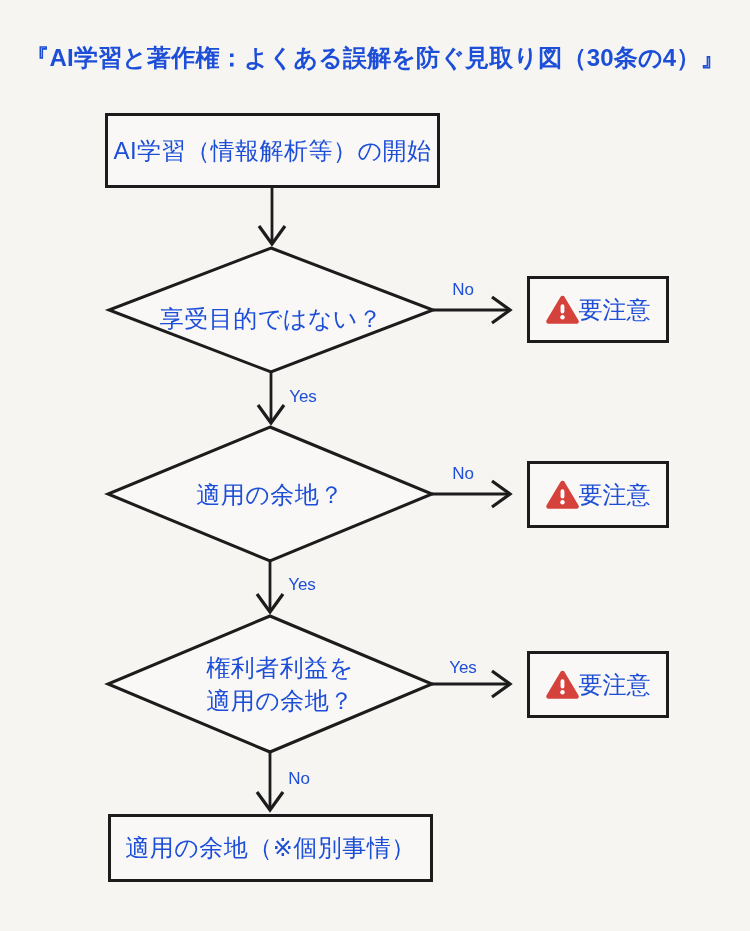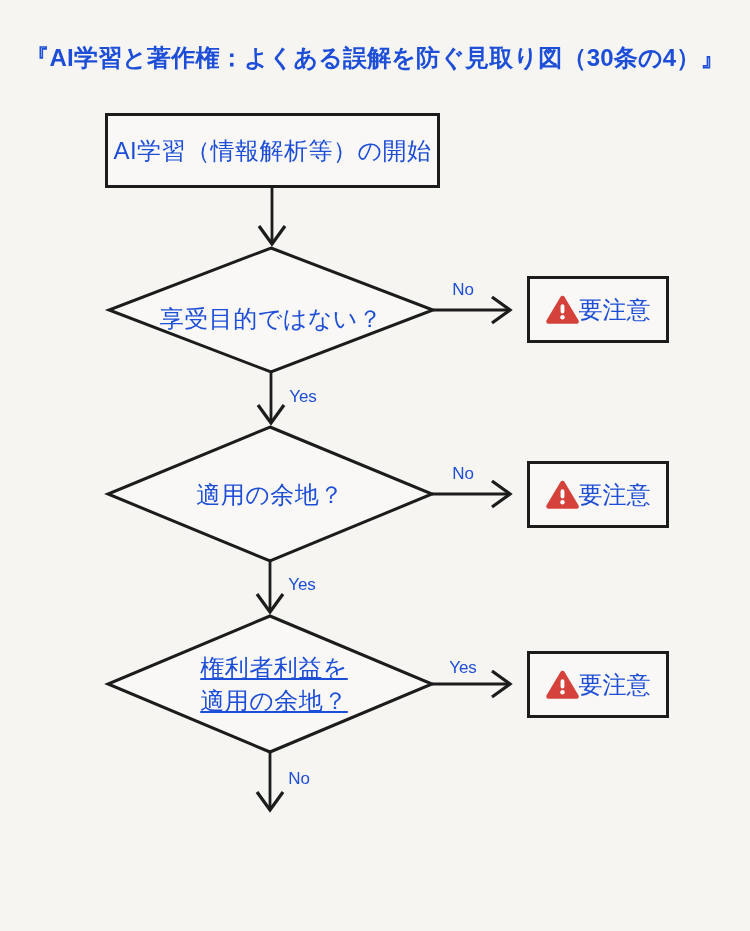--- a/index.html
+++ b/index.html
@@ -107,21 +107,21 @@
     <polygon points="270,427 432,494 270,561 108,494" fill="#f9f8f6" stroke="#1c1c1c" stroke-width="3"></polygon>
     <polygon points="270,616 432,684 270,752 108,684" fill="#f9f8f6" stroke="#1c1c1c" stroke-width="3"></polygon>
   </svg>
 
   <div class="node-box start-box">
     <span>AI学習（情報解析等）の開始</span>
   </div>
 
   <div class="dlabel" style="left:271px; top:318px;">享受目的ではない？</div>
   <div class="dlabel" style="left:270px; top:494px;">適用の余地？</div>
-  <div class="dlabel" style="left:274px; top:684px;text-decoration:underline;">
+  <div class="dlabel" style="left:280px; top:684px;">
     <span>権利者利益を</span><br>
     <span>適用の余地？</span>
   </div>
 
   <div class="elabel" style="left:463px; top:290px;">No</div>
   <div class="elabel" style="left:303px; top:397px;">Yes</div>
   <div class="elabel" style="left:463px; top:474px;">No</div>
   <div class="elabel" style="left:302px; top:585px;">Yes</div>
   <div class="elabel" style="left:463px; top:668px;">Yes</div>
   <div class="elabel" style="left:299px; top:779px;">No</div>
@@ -146,14 +146,17 @@
 
   <div class="warn-box warn-3">
     <svg width="33" height="30" viewBox="0 0 33 30">
       <polygon points="16.5,3 30.5,26.5 2.5,26.5" fill="#d5423c" stroke="#d5423c" stroke-width="4.5" stroke-linejoin="round"></polygon>
       <rect x="14.6" y="9.2" width="3.8" height="9.2" rx="1.9" fill="#ffffff"></rect>
       <circle cx="16.5" cy="22.3" r="2.2" fill="#ffffff"></circle>
     </svg>
     <span>要注意</span>
   </div>
 
+  <div class="node-box end-box">
+    <span>適用の余地（※個別事情）</span>
+  </div>
 
 </div>
 
 </body></html>

